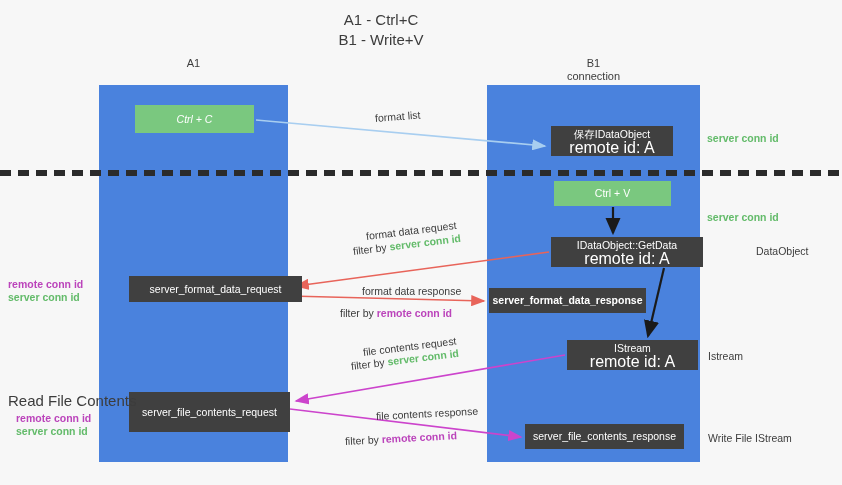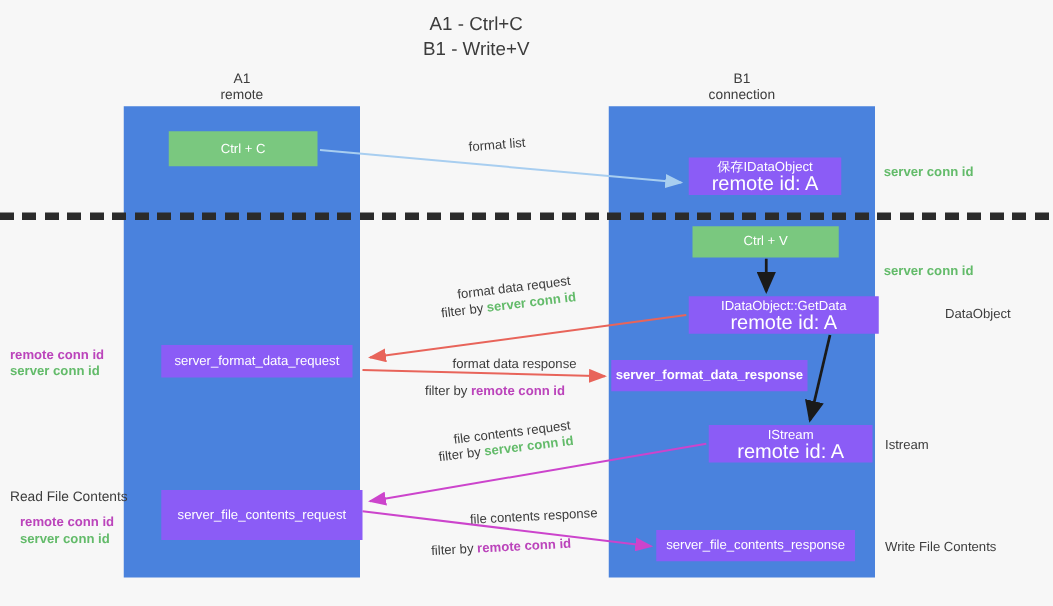--- a/index.html
+++ b/index.html
@@ -29,28 +29,28 @@
   #head-a1{left:99px;top:57px;width:189px;}
   #head-b1{left:487px;top:57px;width:213px;}
 
   .box{
     position:absolute;display:flex;flex-direction:column;
     align-items:center;justify-content:center;
     color:#ffffff;font-size:10.5px;line-height:13px;text-align:center;
     box-sizing:border-box;
   }
   .box.green{background:#7ac87f;}
-  .box.orange{background:#8b5cf6;}
+  .box.orange{background:#404040;}
   .box .l2{font-size:16px;}
 
-  #box-ctrlc{left:135px;top:105px;width:119px;height:28px;}
+  #box-ctrlc{left:135px;top:105px;width:119px;height:28px;font-style:italic;}
   #box-dataobj{left:551px;top:126px;width:122px;height:30px;}
   #box-ctrlv{left:554px;top:181px;width:117px;height:25px;text-align:center;}
   #box-getdata{left:551px;top:237px;width:152px;height:30px;}
-  #box-fmtreq{left:129px;top:276px;width:153px;height:26px;}
+  #box-fmtreq{left:129px;top:276px;width:173px;height:26px;}
   #box-fmtresp{left:489px;top:288px;width:157px;height:25px;font-weight:bold;}
   #box-istream{left:567px;top:340px;width:131px;height:30px;}
   #box-filereq{left:129px;top:392px;width:161px;height:40px;align-items:center;}
   #box-fileresp{left:525px;top:424px;width:159px;height:25px;}
 
   .lbl{position:absolute;font-size:10.5px;line-height:14px;color:#3c3c3c;white-space:nowrap;}
   .green-t{color:#63bb6a;font-weight:bold;}
   .purple-t{color:#bb44bb;font-weight:bold;}
 
   .side-green{position:absolute;font-size:10.5px;color:#63bb6a;font-weight:bold;white-space:nowrap;}
@@ -69,41 +69,40 @@
   #lbl-fcresp1{left:376px;top:409px;transform:rotate(-3deg);transform-origin:left center;}
   #lbl-fcresp2{left:345px;top:434px;transform:rotate(-3deg);transform-origin:left center;}
 
   #side-green-1{left:707px;top:132px;}
   #side-green-2{left:707px;top:211px;}
   #annot-dataobject{left:708px;top:245px;margin-left:48px;}
   #annot-istream{left:708px;top:350px;}
   #annot-writefile{left:708px;top:432px;}
 
   #left-conn-1{left:8px;top:278px;text-align:left;}
-  #lbl-readfile{left:8px;top:392px;font-size:11px;color:#3c3c3c;white-space:nowrap;position:absolute;}
+  #lbl-readfile{left:8px;top:392px;font-size:15px;color:#3c3c3c;white-space:nowrap;position:absolute;}
   #left-conn-2{left:16px;top:412px;}
 
   #dashline{
     position:absolute;left:0;top:170px;width:842px;height:6px;
     background-image:repeating-linear-gradient(to right,#2b2b2b 0px,#2b2b2b 11px,transparent 11px,transparent 18px);
   }
 </style>
 </head>
 <body>
 
 <div id="stage">
 
   <div class="title">
     <div>A1 - Ctrl+C</div>
     <div>B1 - Write+V</div>
   </div>
 
   <div class="col-head" id="head-a1">
     <div>A1</div>
-    <div>remote</div>
   </div>
   <div class="col-head" id="head-b1">
     <div>B1</div>
     <div>connection</div>
   </div>
 
   <div class="col" id="col-a1"></div>
   <div class="col" id="col-b1"></div>
 
   <svg id="lines">
@@ -199,21 +198,21 @@
   <div class="lbl" id="lbl-fcresp1">file contents response</div>
   <div class="lbl" id="lbl-fcresp2">
     <span>filter by</span>
     <span class="purple-t">remote conn id</span>
   </div>
 
   <div class="side-green" id="side-green-1">server conn id</div>
   <div class="side-green" id="side-green-2">server conn id</div>
   <div class="side-annot" id="annot-dataobject">DataObject</div>
   <div class="side-annot" id="annot-istream">Istream</div>
-  <div class="side-annot" id="annot-writefile">Write File Contents</div>
+  <div class="side-annot" id="annot-writefile">Write File IStream</div>
 
   <div class="conn-pair" id="left-conn-1">
     <div class="r">remote conn id</div>
     <div class="s">server conn id</div>
   </div>
 
   <div id="lbl-readfile">Read File Contents</div>
 
   <div class="conn-pair" id="left-conn-2">
     <div class="r">remote conn id</div>

